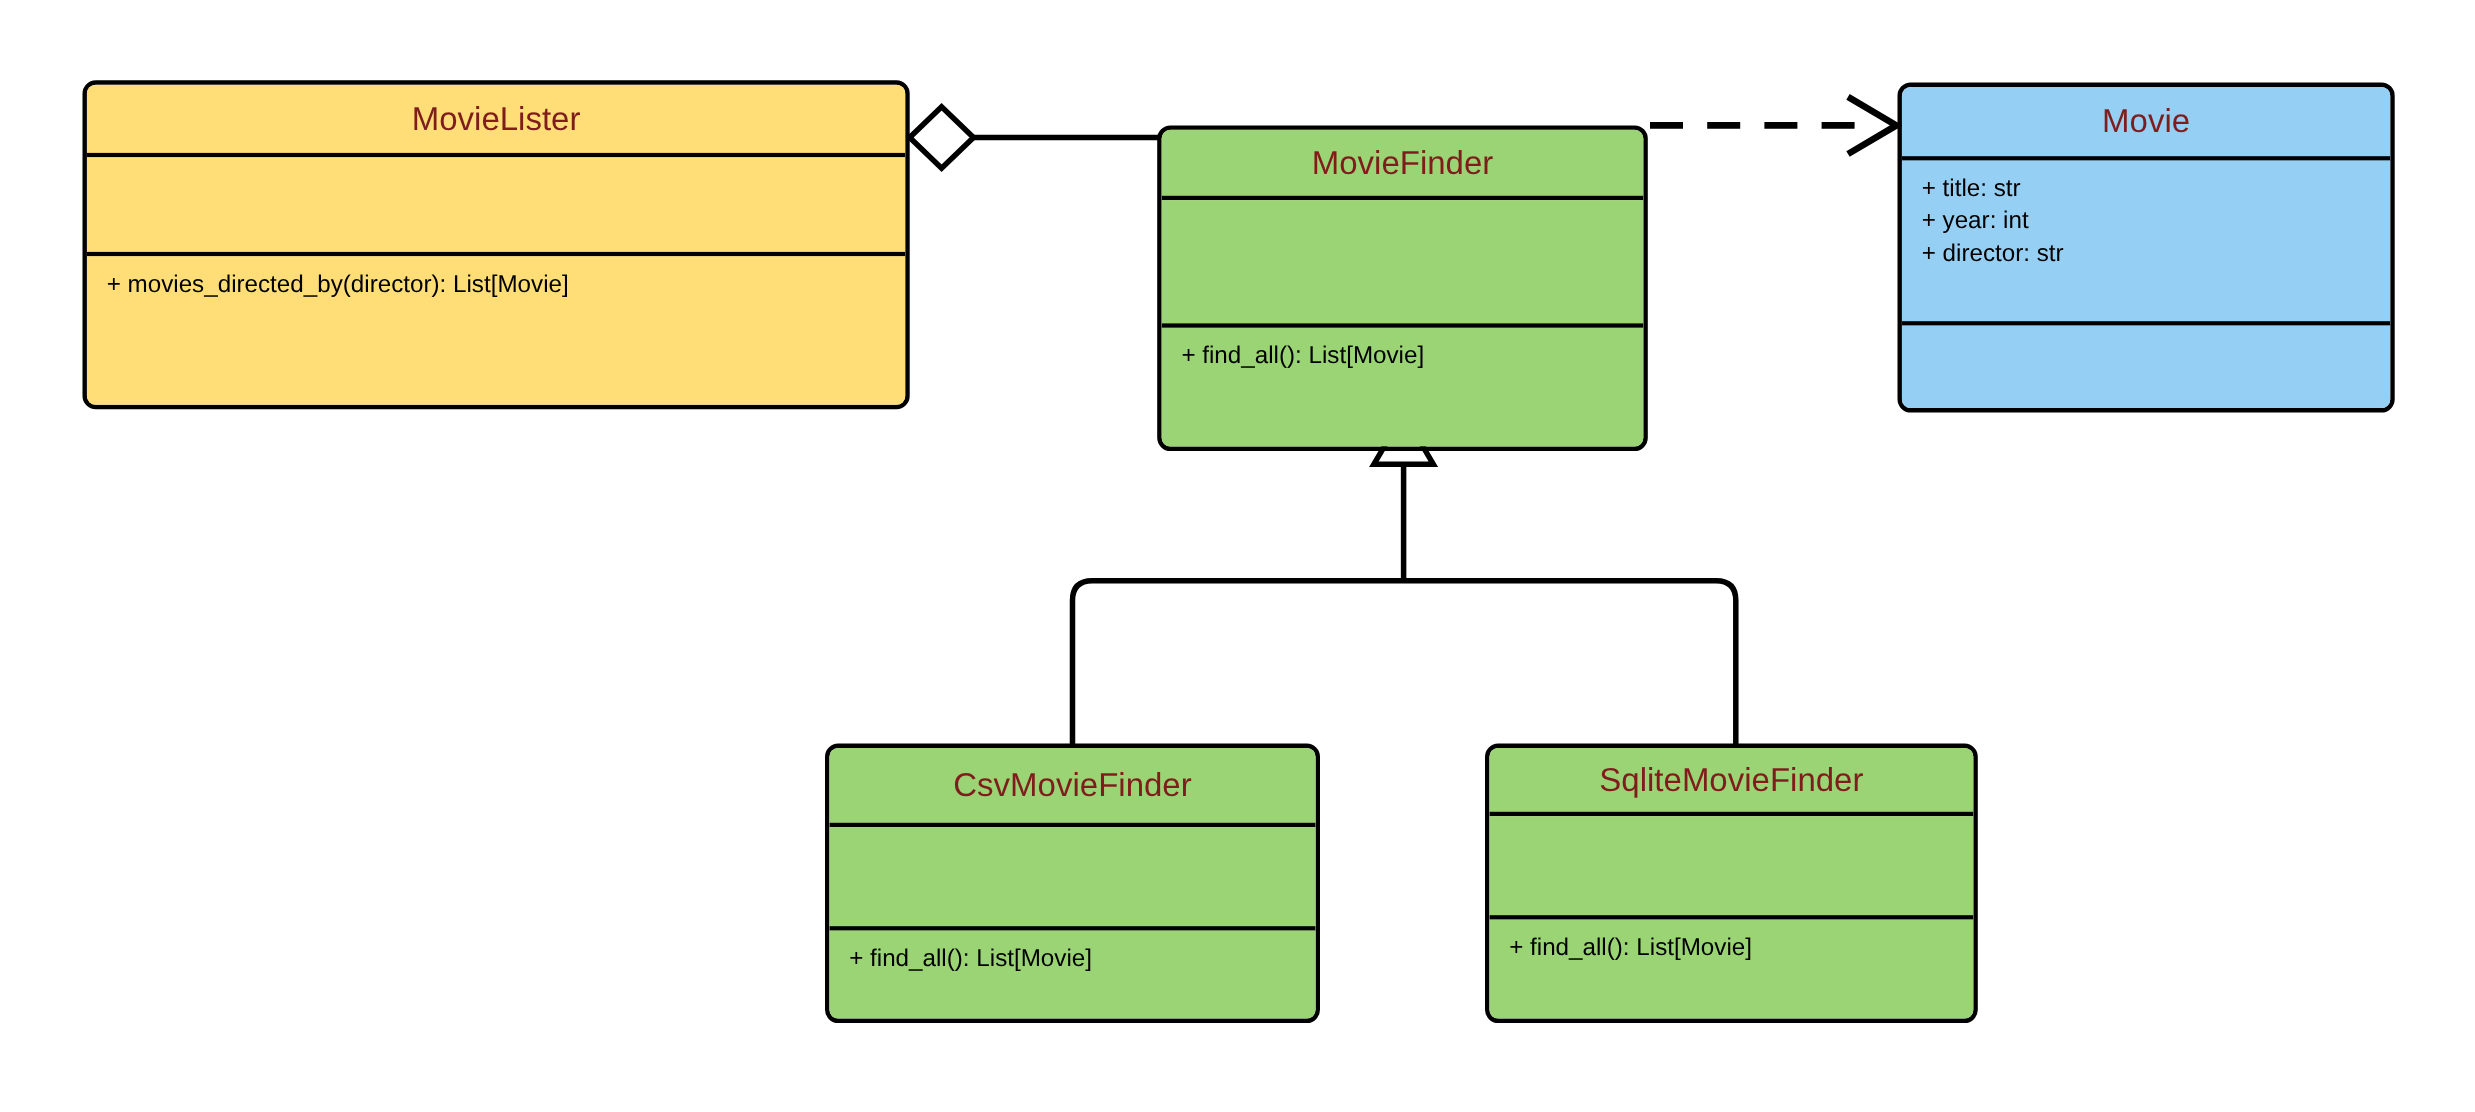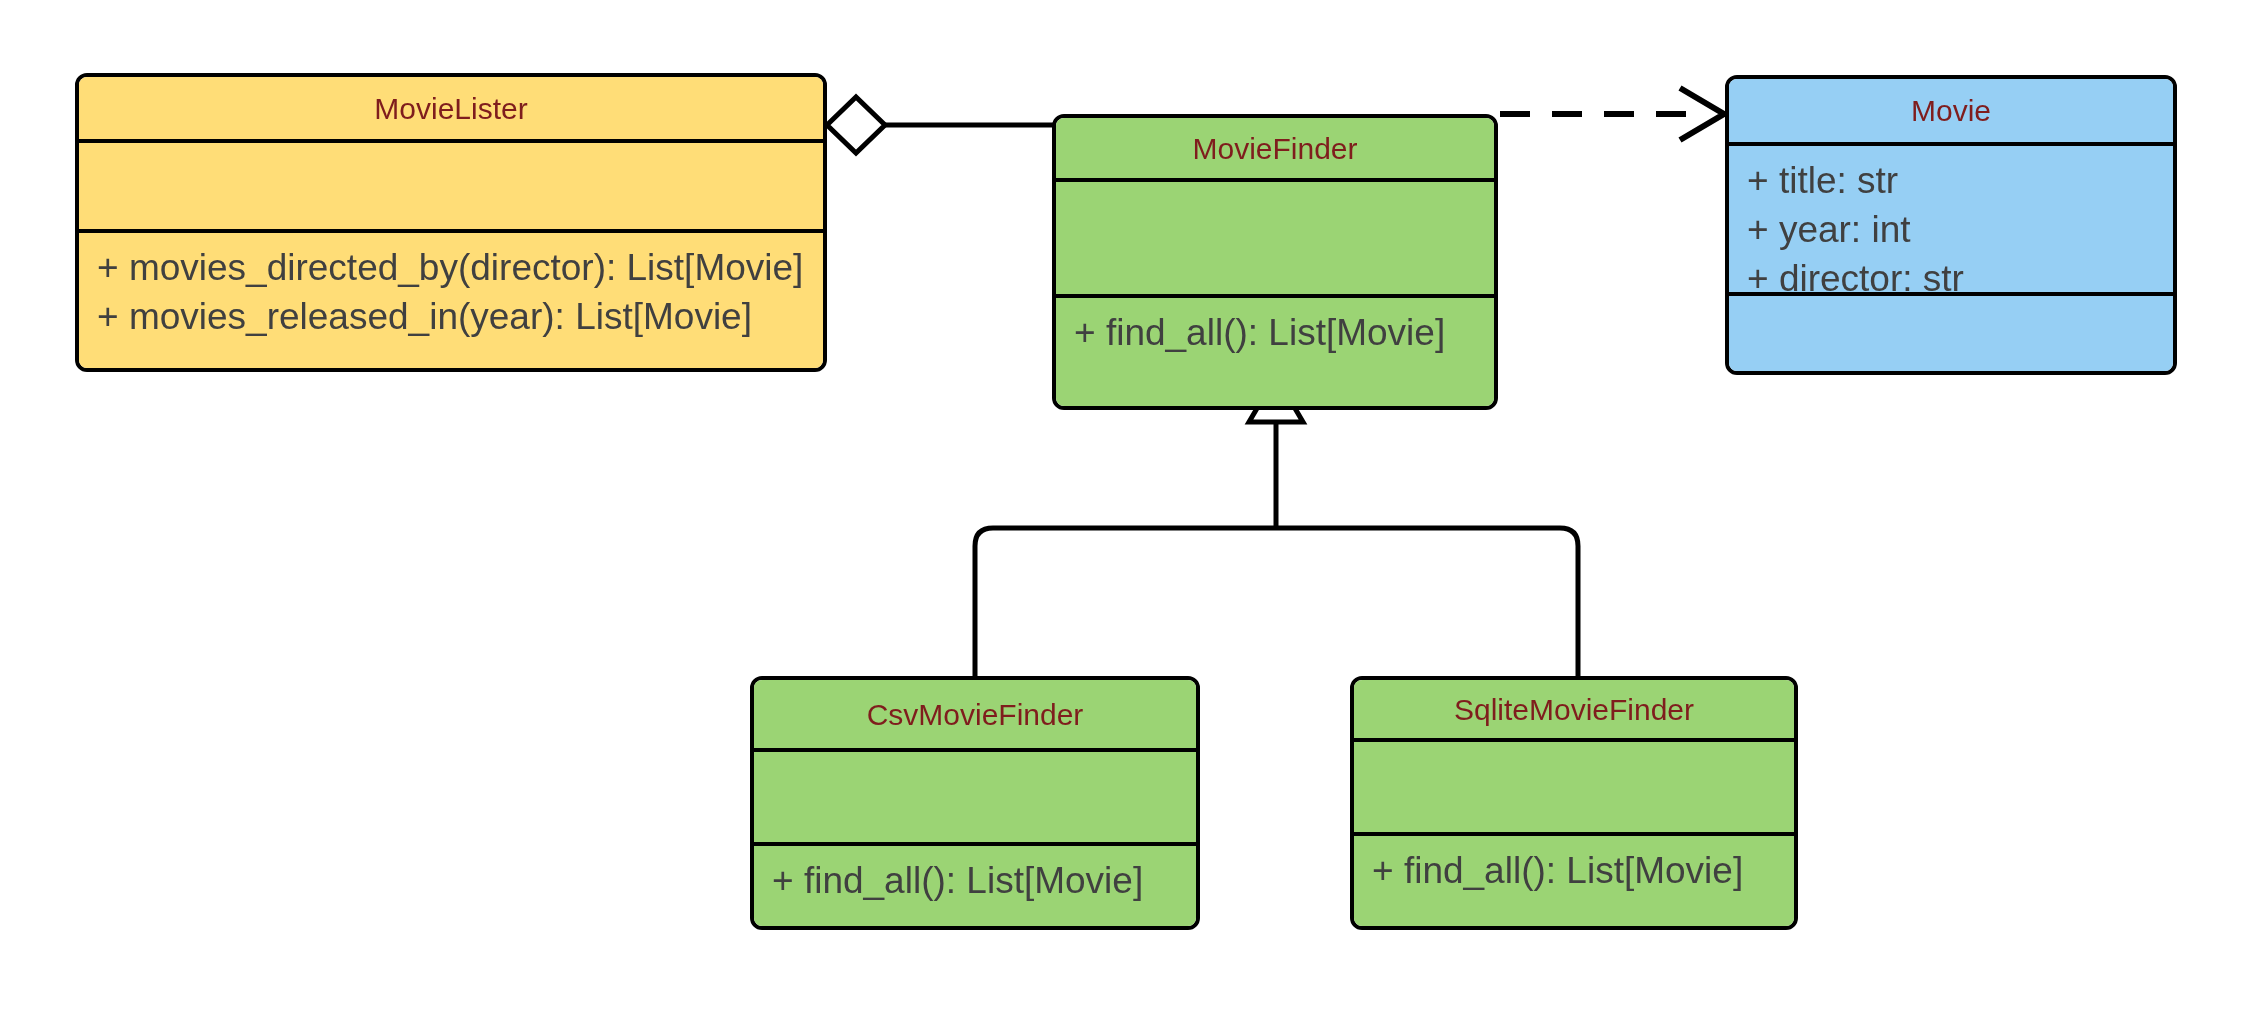--- a/index.html
+++ b/index.html
@@ -42,22 +42,22 @@
     padding: 10px 18px 0 18px;
   }
   .class-title {
     font-size: 30px;
     color: #7f1d1d;
     line-height: 1.1;
     text-align: center;
     white-space: nowrap;
   }
   .member {
-    font-size: 37px;
-    color: #404040;
+    font-size: 22px;
+    color: #000000;
     line-height: 1.33;
     white-space: nowrap;
   }
   .edge-layer {
     position: absolute;
     left: 0;
     top: 0;
     width: 2250px;
     height: 1011px;
     pointer-events: none;
@@ -90,21 +90,20 @@
     </g>
   </svg>
 
   <div class="uml-class" style="left:75px; top:73px; width:752px; height:299px;">
     <div class="compartment comp-name" style="height:66px; background:#FFDD77;">
       <span class="class-title">MovieLister</span>
     </div>
     <div class="compartment comp-attrs" style="height:90px; background:#FFDD77;"></div>
     <div class="compartment comp-ops" style="flex:1; background:#FFDD77;">
       <div class="member">+ movies_directed_by(director): List[Movie]</div>
-      <div class="member">+ movies_released_in(year): List[Movie]</div>
     </div>
   </div>
 
   <div class="uml-class" style="left:1052px; top:74px; width:446px; height:296px;margin-top:40px;">
     <div class="compartment comp-name" style="height:64px; background:#9BD474;">
       <span class="class-title">MovieFinder</span>
     </div>
     <div class="compartment comp-attrs" style="height:116px; background:#9BD474;"></div>
     <div class="compartment comp-ops" style="flex:1; background:#9BD474;">
       <div class="member">+ find_all(): List[Movie]</div>

